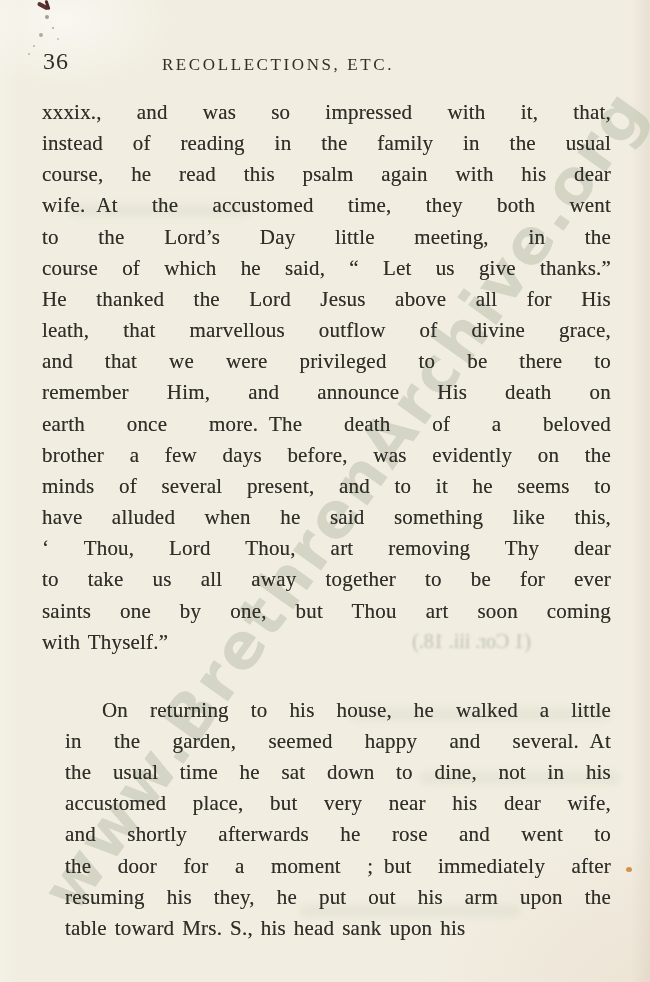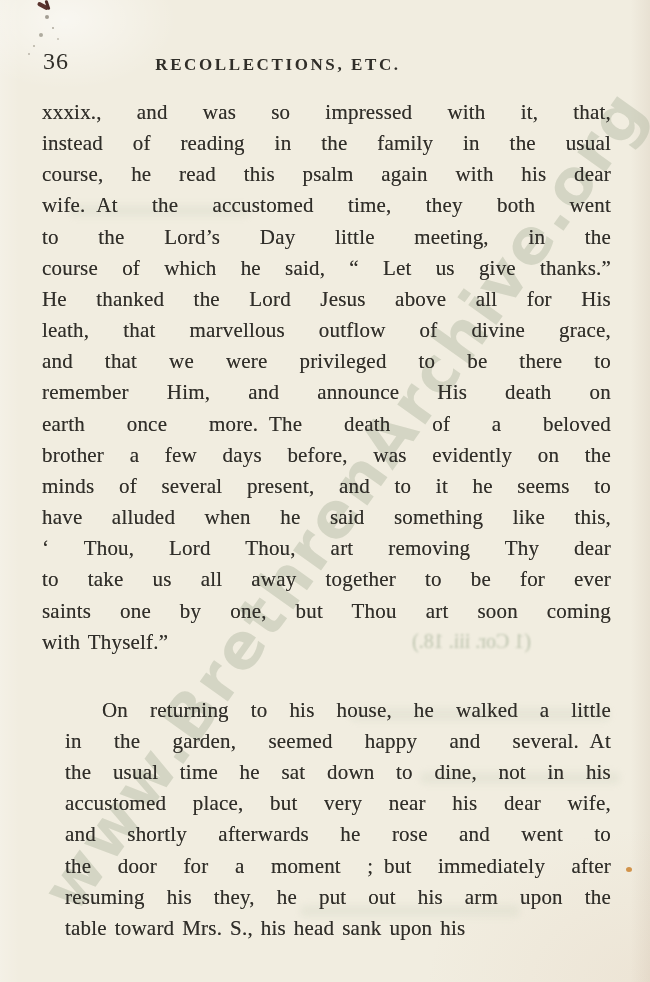--- a/index.html
+++ b/index.html
@@ -44,21 +44,20 @@
   
   .pagenum{
     position:absolute;left:43px;top:48px;
     font-size:24px;letter-spacing:1px;z-index:2;
   }
   .headtitle{
     position:absolute;left:278px;top:55px;
     transform:translateX(-50%);
     font-size:17px;letter-spacing:2.6px;white-space:nowrap;
     z-index:2;
-    font-weight:bold;
   }
   
   .bodytext{
     position:absolute;left:42px;top:97px;width:569px;
     font-size:21px;z-index:2;
     text-shadow:0 0 .4px rgba(48,46,41,.55);
     word-spacing:2.5px;letter-spacing:.2px;
   }
   .line{
     line-height:31.15px;

